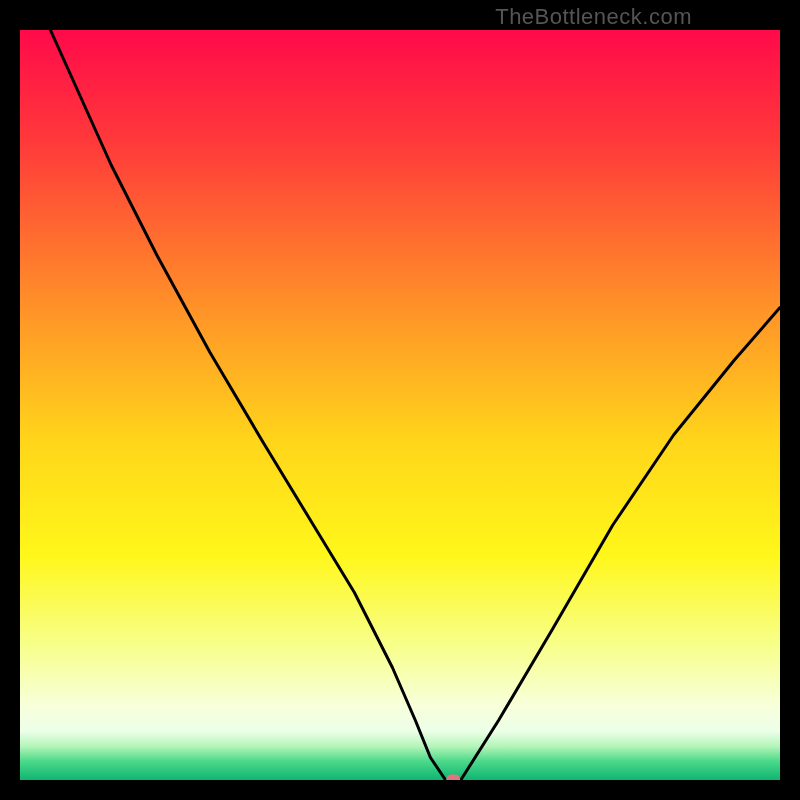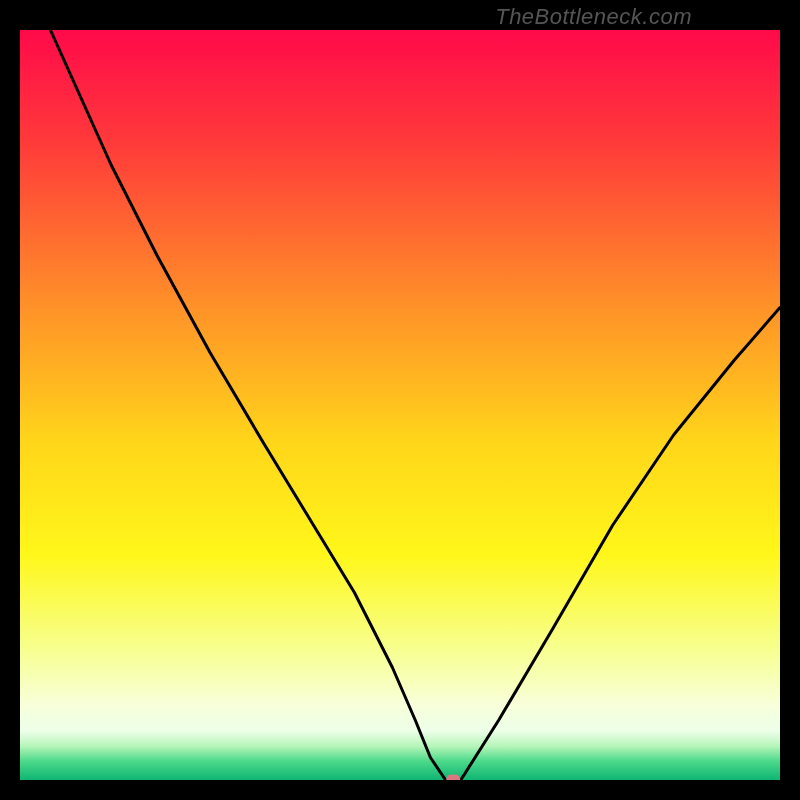--- a/index.html
+++ b/index.html
@@ -9,21 +9,20 @@
     width: 800px;
     height: 800px;
     overflow: hidden;
     font-family: Arial, Helvetica, sans-serif;
   }
   .frame {
     position: relative;
     width: 712px;
     height: 800px;
     background: #000;
-    font-style: italic;
   }
   .watermark {
     position: absolute;
     top: 4px;
     right: 20px;
     color: #555;
     font-size: 22px;
     font-weight: 500;
     letter-spacing: 0.5px;
     z-index: 20;

